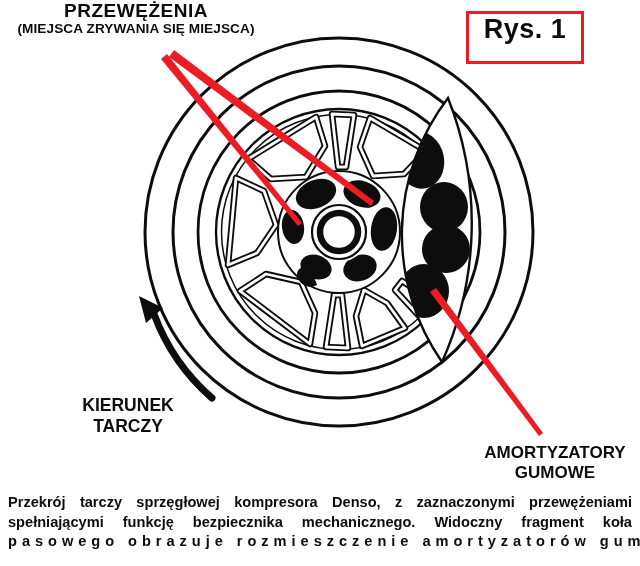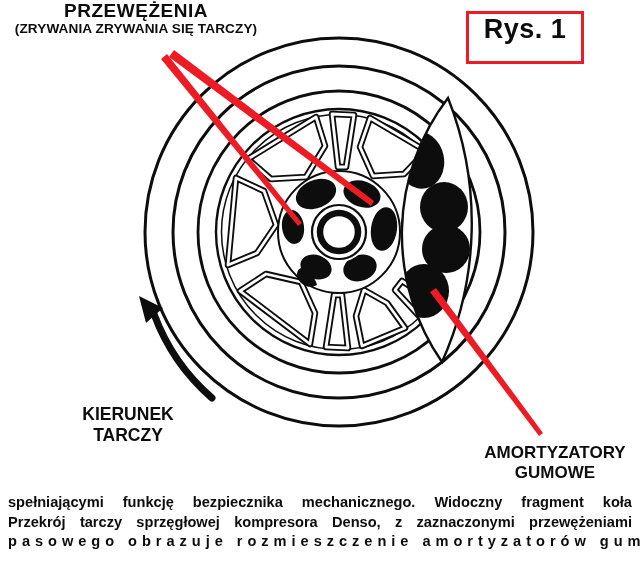--- a/index.html
+++ b/index.html
@@ -10,21 +10,21 @@
   .b{font-weight:bold;}
 
   #title-block{left:0;top:8;width:272px;line-height:1.12;}
   #title-line1{font-size:19px;letter-spacing:.5px;}
   #title-line2{font-size:13.6px;letter-spacing:.1px;}
 
   #figure-box{left:466px;top:11px;width:112px;height:47px;
     border:3.5px solid #ED1C24;display:flex;align-items:flex-start;justify-content:center;}
   #figure-label{font-size:27px;letter-spacing:.5px;}
 
-  #direction-block{left:64px;top:404px;width:128px;line-height:1.2;font-size:17.5px;}
+  #direction-block{left:64px;top:395px;width:128px;line-height:1.2;font-size:17.5px;}
   #dampers-block{left:460px;top:443px;width:190px;line-height:1.2;font-size:17px;}
 
   #caption{left:8px;top:493px;width:624px;font-size:14.6px;line-height:19.6px;}
   .cap-line{text-align:justify;text-align-last:justify;white-space:nowrap;}
   #caption-line3{letter-spacing:.34em;}
 
   svg{position:absolute;left:0;top:0;}
   .ring{fill:none;stroke:#0d0d0d;}
   .win{fill:#ffffff;stroke:#0d0d0d;stroke-width:6.5;stroke-linejoin:round;}
   .win-in{fill:none;stroke:#ffffff;stroke-width:2.8;stroke-linejoin:round;}
@@ -95,34 +95,34 @@
   <polygon class="redline" points="430,292 436,288 543,433 539,436"></polygon>
 
   <g>
     <path d="M212,398 A205,205 0 0 1 154,314" fill="none" stroke="#0d0d0d" stroke-width="7" stroke-linecap="round"></path>
     <polygon points="139,296 163,308 146,323" fill="#0d0d0d"></polygon>
   </g>
 </svg>
 
 <div id="title-block" class="abs ctr b">
   <div id="title-line1">PRZEWĘŻENIA</div>
-  <div id="title-line2">(ZRYWANIA ZRYWANIA SIĘ TARCZY)</div>
+  <div id="title-line2">(MIEJSCA ZRYWANIA SIĘ MIEJSCA)</div>
 </div>
 
 <div id="figure-box" class="abs">
   <span id="figure-label" class="b">Rys. 1</span>
 </div>
 
 <div id="direction-block" class="abs ctr b">
   <div>KIERUNEK</div>
   <div>TARCZY</div>
 </div>
 
 <div id="dampers-block" class="abs ctr b">
   <div>AMORTYZATORY</div>
   <div>GUMOWE</div>
 </div>
 
 <div id="caption" class="abs b">
+  <div class="cap-line" id="caption-line1">Przekrój tarczy sprzęgłowej kompresora Denso, z zaznaczonymi przewężeniami</div>
   <div class="cap-line" id="caption-line2">spełniającymi funkcję bezpiecznika mechanicznego. Widoczny fragment koła</div>
-  <div class="cap-line" id="caption-line1">Przekrój tarczy sprzęgłowej kompresora Denso, z zaznaczonymi przewężeniami</div>
   <div class="cap-line" id="caption-line3">pasowego obrazuje rozmieszczenie amortyzatorów gumowych.</div>
 </div>
 
 </body></html>

